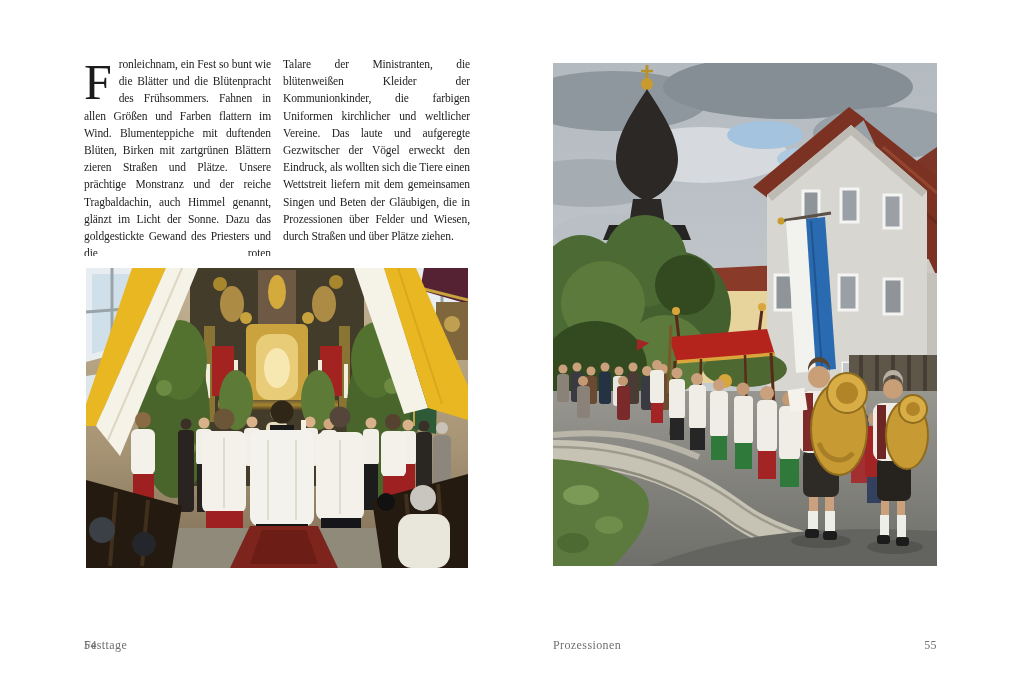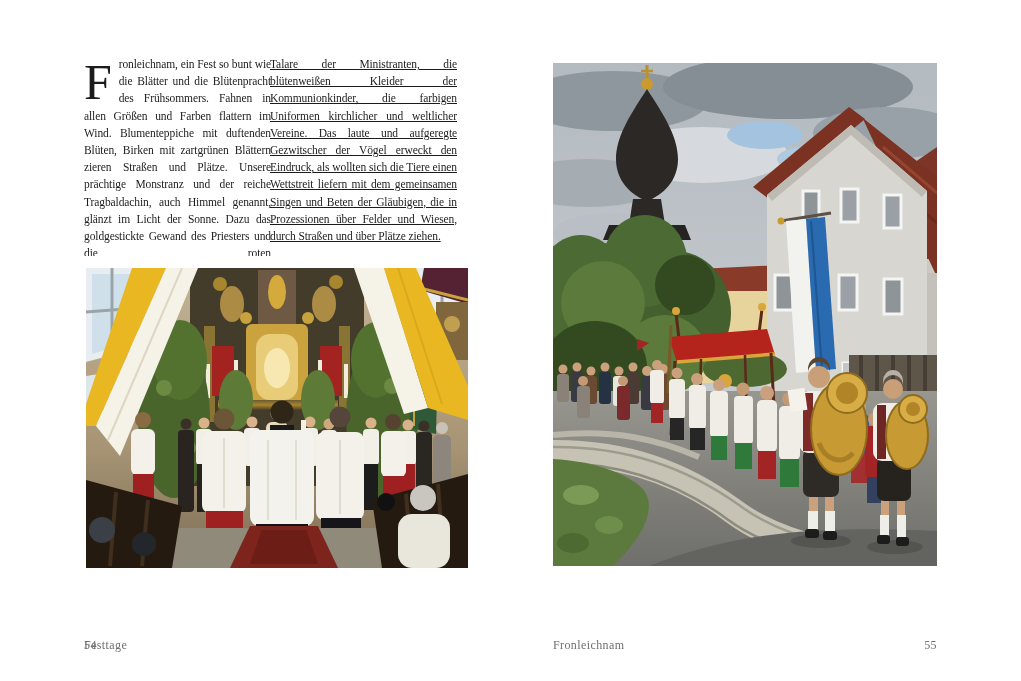--- a/index.html
+++ b/index.html
@@ -2,21 +2,21 @@
 <html><head>
 <meta charset="utf-8">
 <style>
   html,body{margin:0;padding:0;background:#ffffff;}
   .spread{position:relative;width:1021px;height:681px;background:#ffffff;overflow:hidden;
           font-family:"Liberation Serif", serif;}
   .col{position:absolute;top:56px;width:187px;text-align:justify;
        font-size:11.5px;line-height:17.2px;color:#1c1c1c;
        letter-spacing:-0.1px;max-height:200px;overflow:hidden;}
   .col1{left:84px;text-align-last:justify;}
-  .col2{left:270px;text-decoration:underline;}
+  .col2{left:283px;}
   .dropcap{float:left;font-size:50px;line-height:48px;height:48px;
            margin:2px 7px 0 0;color:#1c1c1c;}
   .photo{position:absolute;margin:0;padding:0;overflow:hidden;}
   .photo svg{display:block;}
   .photo-left{left:86px;top:268px;width:382px;height:300px;}
   .photo-right{left:553px;top:63px;width:384px;height:503px;}
   .foot{position:absolute;top:638px;font-size:12px;color:#6f6f6f;letter-spacing:0.4px;}
   .fn-left{left:84px;}
   .fr-left{left:84px;width:386px;text-align:left;}
   .fr-right{left:553px;}
@@ -499,16 +499,16 @@
           <ellipse cx="354" cy="372" rx="21" ry="34" fill="#c79a33" stroke="#8f6c1e" stroke-width="2"></ellipse>
           <circle cx="360" cy="346" r="14" fill="#d9ad45" stroke="#8f6c1e" stroke-width="2"></circle>
           <circle cx="360" cy="346" r="7" fill="#b08427"></circle>
         </g>
       </g>
     </svg>
   </figure>
 
   <span class="foot fn-left">54</span>
   <span class="foot fr-left">Festtage</span>
-  <span class="foot fr-right">Fronleichnam</span>
+  <span class="foot fr-right">Prozessionen</span>
   <span class="foot fn-right">55</span>
 
 </div>
 
 </body></html>

